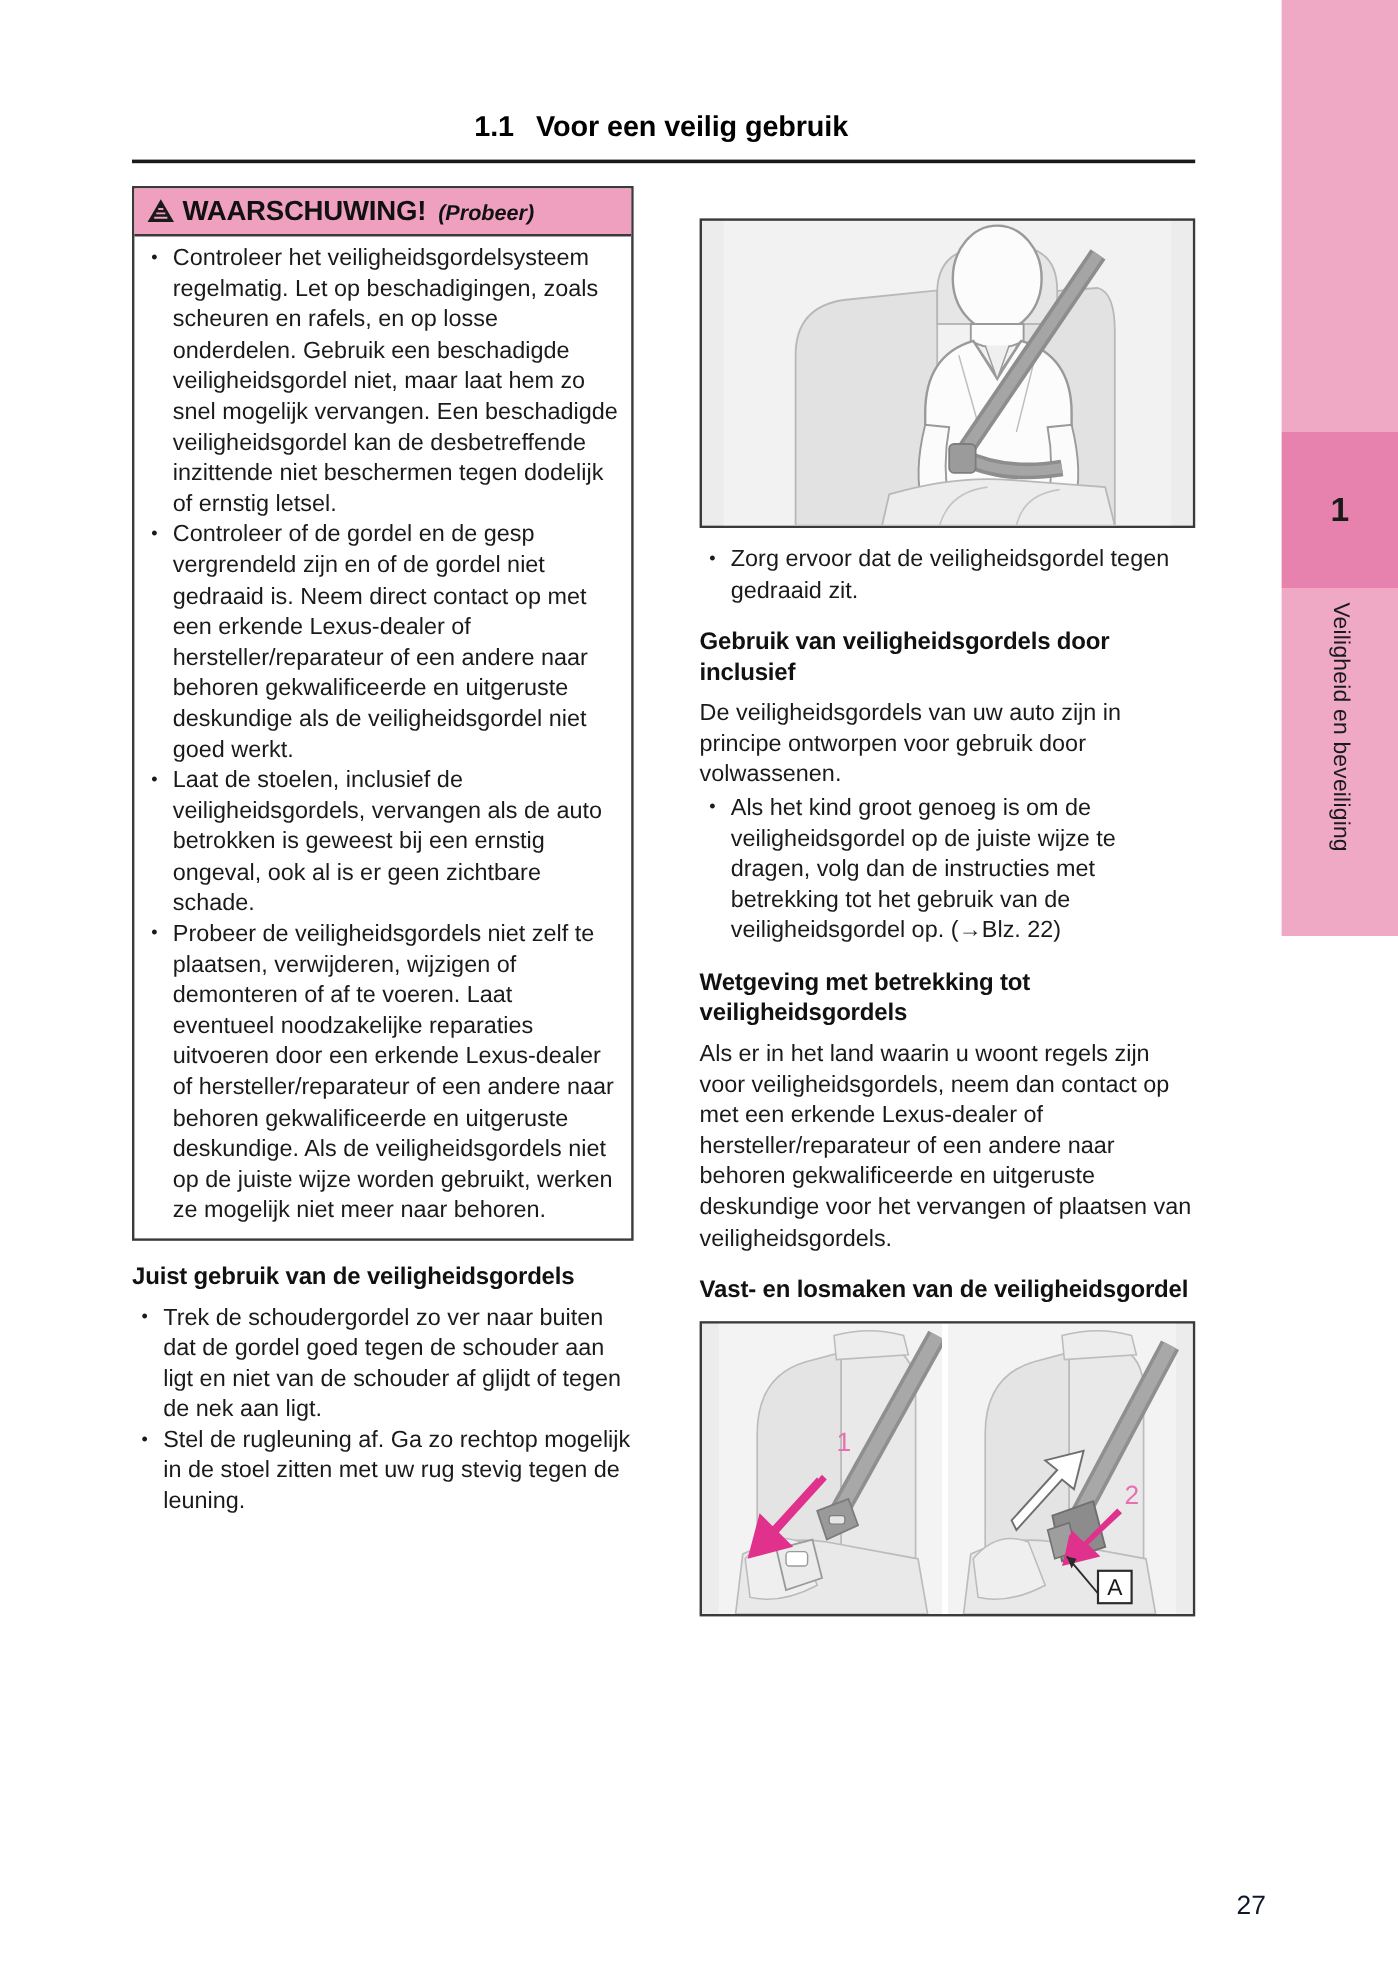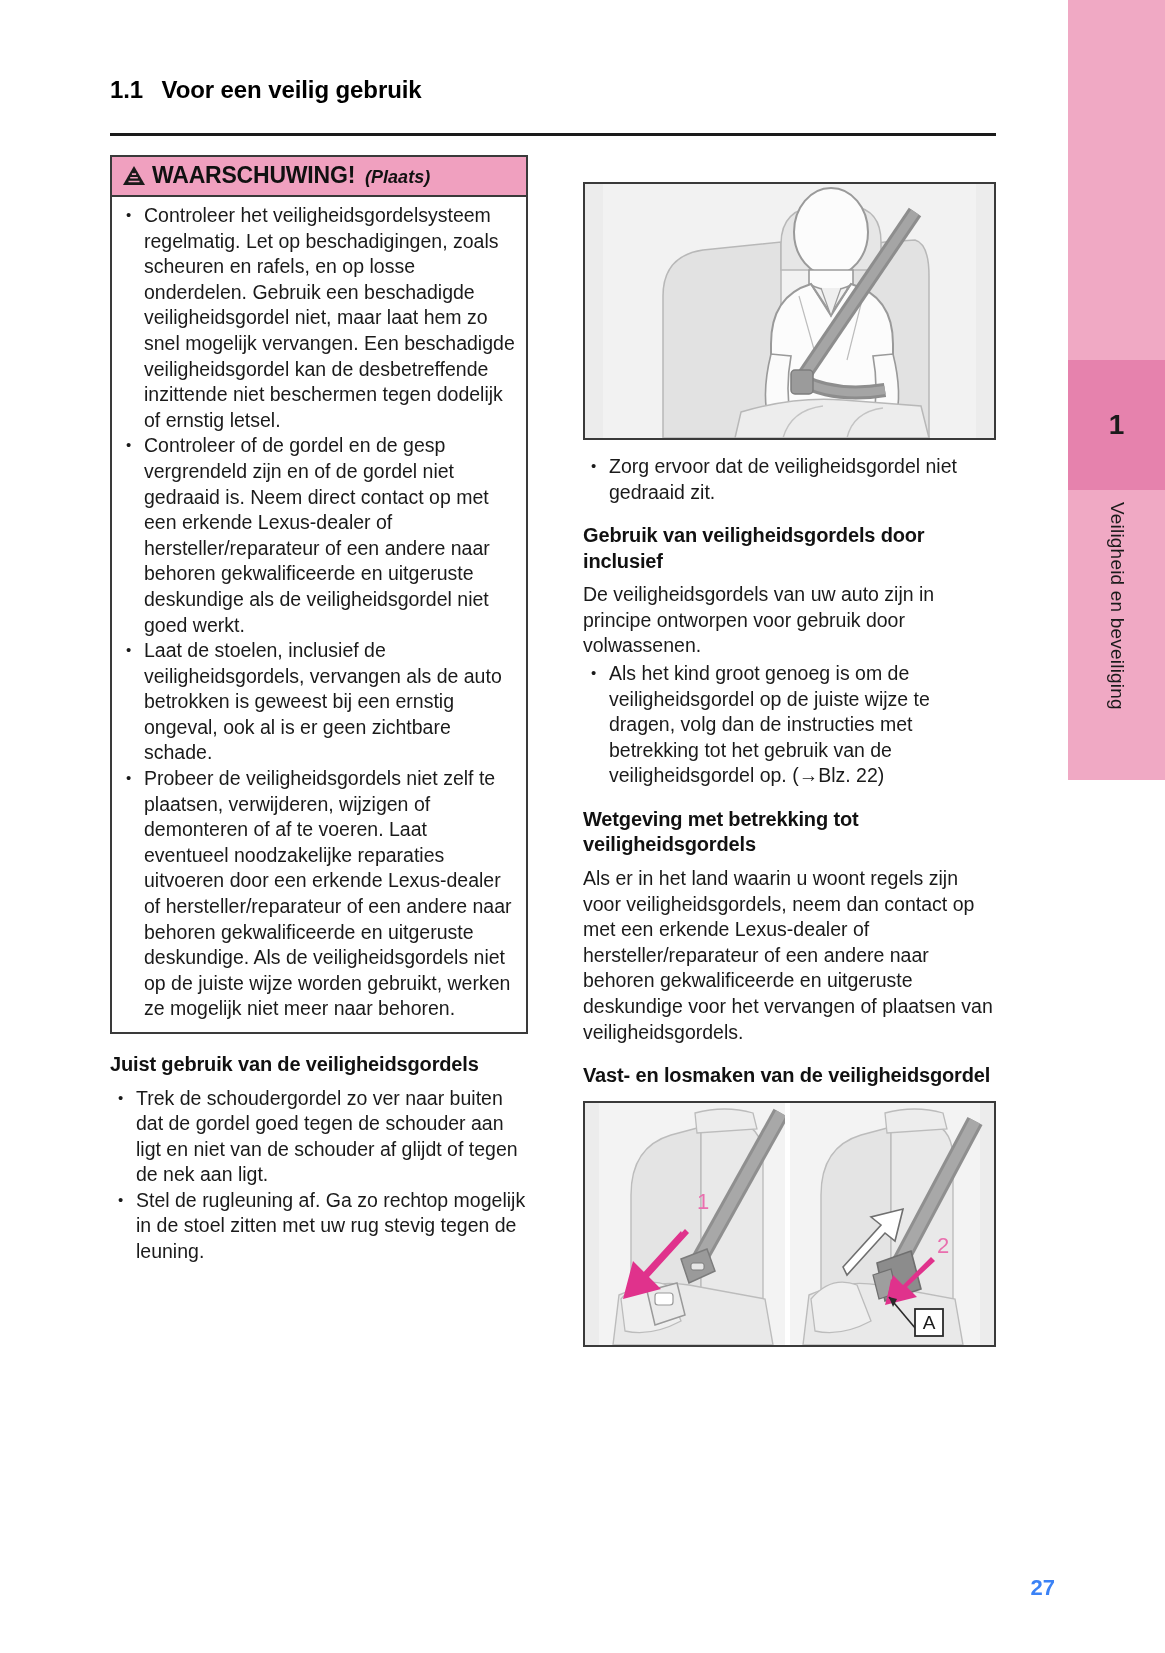--- a/index.html
+++ b/index.html
@@ -46,23 +46,23 @@
     font-size: 19px;
     font-weight: normal;
     color: #1a1a1a;
     letter-spacing: 0.2px;
     white-space: nowrap;
   }
 
   
   #page-header {
     position: absolute;
-    top: 76px; left: 110px;
+    top: 92px; left: 110px;
     width: 886px;
-    text-align: left;
+    text-align: center;
   }
   #page-header .title {
     font-size: 24px;
     font-weight: bold;
     color: #000;
     letter-spacing: -0.1px;
     padding-right: 4px;
   }
   #header-rule {
     position: absolute;
@@ -153,22 +153,22 @@
   }
   #fig-top { width: 413px; height: 258px; }
   #fig-bottom { width: 413px; height: 246px; margin-top: 12px; }
   .fig-svg { display: block; width: 100%; height: 100%; }
 
   
   #page-number {
     position: absolute;
     bottom: 52px; right: 110px;
     font-size: 22px;
-    font-weight: bold;
-    color: #3b82f6;
+    font-weight: normal;
+    color: #0f172a;
     text-align: center;
   }
 </style>
 </head>
 <body>
 
 <div id="tab-strip">
   <div class="tab-band-top"></div>
   <div class="tab-chapter-box">
     <span>1</span>
@@ -188,21 +188,21 @@
 
   <div id="warning-box">
     <div id="warning-header">
       <span class="warn-tri">
         <svg width="24" height="21" viewBox="0 0 24 21">
           <polygon points="12,1 23,20 1,20" fill="#1a1a1a"></polygon>
           <path d="M6.5,16.5 H17.5 M8.2,12.8 H15.8 M9.9,9.1 H14.1" stroke="#f0a0bf" stroke-width="1.6"></path>
         </svg>
       </span>
       <span class="wtitle">WAARSCHUWING!</span>
-      <span class="wcont">(Plaats)</span>
+      <span class="wcont">(Probeer)</span>
     </div>
     <div id="warning-body">
       <ul class="bullets">
         <li>Controleer het veiligheidsgordelsysteem regelmatig. Let op beschadigingen, zoals scheuren en rafels, en op losse onderdelen. Gebruik een beschadigde veiligheidsgordel niet, maar laat hem zo snel mogelijk vervangen. Een beschadigde veiligheidsgordel kan de desbetreffende inzittende niet beschermen tegen dodelijk of ernstig letsel.</li>
         <li>Controleer of de gordel en de gesp vergrendeld zijn en of de gordel niet gedraaid is. Neem direct contact op met een erkende Lexus-dealer of hersteller/reparateur of een andere naar behoren gekwalificeerde en uitgeruste deskundige als de veiligheidsgordel niet goed werkt.</li>
         <li>Laat de stoelen, inclusief de veiligheidsgordels, vervangen als de auto betrokken is geweest bij een ernstig ongeval, ook al is er geen zichtbare schade.</li>
         <li>Probeer de veiligheidsgordels niet zelf te plaatsen, verwijderen, wijzigen of demonteren of af te voeren. Laat eventueel noodzakelijke reparaties uitvoeren door een erkende Lexus-dealer of hersteller/reparateur of een andere naar behoren gekwalificeerde en uitgeruste deskundige. Als de veiligheidsgordels niet op de juiste wijze worden gebruikt, werken ze mogelijk niet meer naar behoren.</li>
       </ul>
     </div>
   </div>
@@ -245,21 +245,21 @@
       <path d="M330,28 L216,196" stroke="#a5a5a5" stroke-width="9" fill="none"></path>
 
       <path d="M216,196 Q250,214 300,206" stroke="#8d8d8d" stroke-width="14" fill="none"></path>
       <path d="M216,196 Q250,214 300,206" stroke="#a5a5a5" stroke-width="8" fill="none"></path>
 
       <rect x="206" y="186" width="22" height="24" rx="4" fill="#9b9b9b" stroke="#7d7d7d" stroke-width="1.5"></rect>
     </svg>
   </div>
 
   <ul class="bullets" style="margin-top:14px;">
-    <li>Zorg ervoor dat de veiligheidsgordel niet gedraaid zit.</li>
+    <li>Zorg ervoor dat de veiligheidsgordel tegen gedraaid zit.</li>
   </ul>
 
   <h3 class="sec-head">Gebruik van veiligheidsgordels door inclusief</h3>
   <p class="body-par">De veiligheidsgordels van uw auto zijn in principe ontworpen voor gebruik door volwassenen.</p>
   <ul class="bullets">
     <li>Als het kind groot genoeg is om de veiligheidsgordel op de juiste wijze te dragen, volg dan de instructies met betrekking tot het gebruik van de veiligheidsgordel op. (→Blz. 22)</li>
   </ul>
 
   <h3 class="sec-head">Wetgeving met betrekking tot veiligheidsgordels</h3>
   <p class="body-par">Als er in het land waarin u woont regels zijn voor veiligheidsgordels, neem dan contact op met een erkende Lexus-dealer of hersteller/reparateur of een andere naar behoren gekwalificeerde en uitgeruste deskundige voor het vervangen of plaatsen van veiligheidsgordels.</p>

